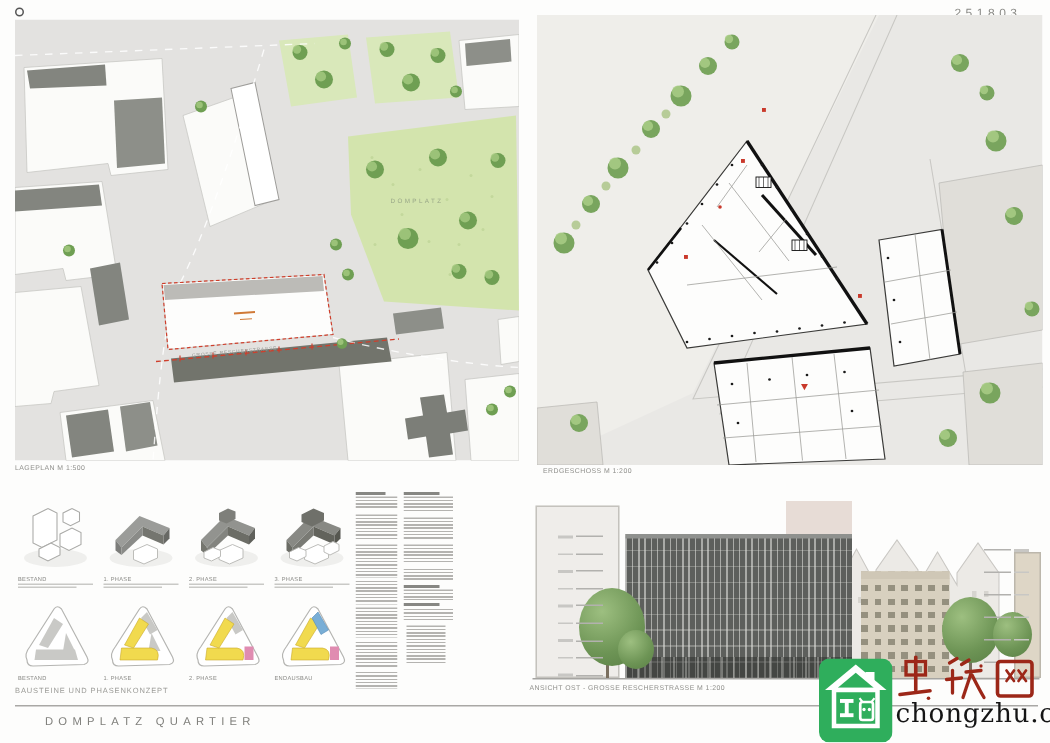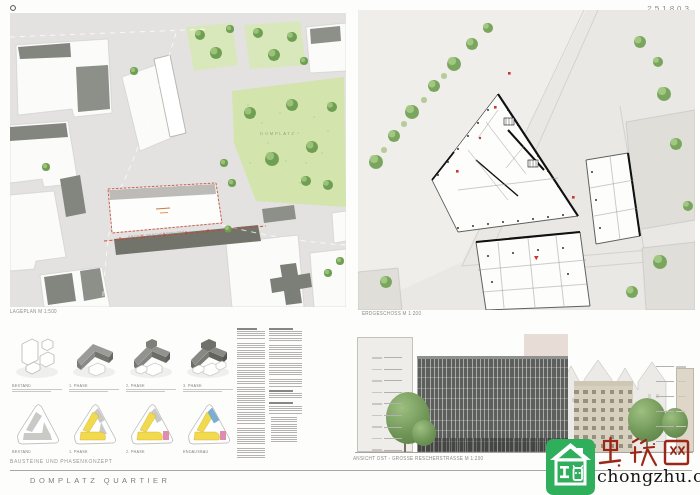--- a/index.html
+++ b/index.html
@@ -3,21 +3,21 @@
 <meta charset="utf-8">
 <style>
   html,body{margin:0;padding:0;}
   body{
     width:700px;height:495px;position:relative;overflow:hidden;
     background:#fdfdfc;font-family:"Liberation Sans",sans-serif;
     -webkit-font-smoothing:antialiased;
   }
   .abs{position:absolute;}
   
-  .code{top:4px;right:8px;font-size:8px;letter-spacing:3px;color:#8a8a86;text-decoration:underline;}
+  .code{top:4px;right:19px;font-size:8px;letter-spacing:3px;color:#8a8a86;text-decoration:underline;}
   .north-dot{left:10px;top:5px;width:4px;height:4px;border:1px solid #555;border-radius:50%;}
   
   .panel{position:absolute;}
   .caption{font-size:4.6px;color:#8f8f8b;letter-spacing:.3px;white-space:nowrap;}
   
   .cellrow{position:absolute;display:flex;gap:7px;}
   .cell{width:50px;}
   .cell-label{font-size:3.8px;color:#8c8c88;letter-spacing:.2px;margin-top:2px;}
   .subline{height:1px;background:#c9c9c6;margin-top:1.2px;}
   .subline.s2{width:78%;}

